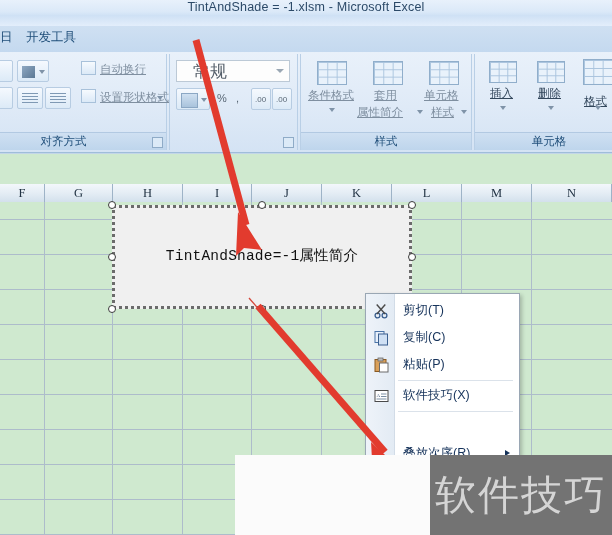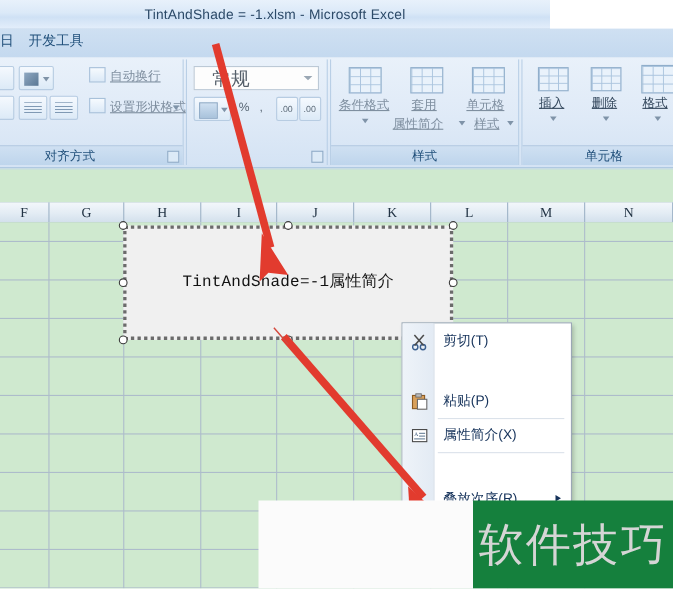--- a/index.html
+++ b/index.html
@@ -10,24 +10,24 @@
     background: #ffffff;
   }
   #app {
     position: relative;
     width: 612px; height: 535px;
     overflow: hidden;
   }
 
   
   .titlebar {
-    position: absolute; left: 0; top: 0; width: 500px; height: 26px;
+    position: absolute; left: 0; top: 0; width: 612px; height: 26px;
     background: linear-gradient(to bottom, #e8f1fb 0%, #dbe9f8 45%, #cfe1f5 60%, #e3eefb 100%);
     border-bottom: 1px solid #b6cde4;
-    display: flex; align-items: center; justify-content: center;
+    display: flex; justify-content: center;
   }
   .titlebar .title {
     font-size: 12.5px; color: #2c4a68; letter-spacing: .2px;
     font-family: "Liberation Sans", sans-serif;
   }
 
   
   .tabstrip {
     position: absolute; left: 0; top: 26px; width: 612px; height: 26px;
     background: linear-gradient(to bottom, #cfe0f2 0%, #c4d9ef 100%);
@@ -200,21 +200,21 @@
     position: absolute; left: 6px; top: 50%; margin-top: -8px;
     width: 17px; height: 16px;
   }
 
   
   .arrows { position: absolute; left: 0; top: 0; width: 612px; height: 535px; pointer-events: none; z-index: 30; }
 
   
   .watermark {
     position: absolute; left: 430px; top: 455px; width: 182px; height: 80px;
-    background: #15803d;
+    background: #737373;
     z-index: 40;
     display: flex; align-items: center; justify-content: center;
   }
   .watermark span {
     font-size: 41px; color: #d5d5d5; letter-spacing: 2px;
     font-family: "Liberation Sans", sans-serif;
   }
   .wm-strip {
     position: absolute; left: 235px; top: 455px; width: 195px; height: 80px;
     background: #fbfbfb; z-index: 39;
@@ -304,21 +304,21 @@
     <div class="rgroup" style="left:474px; width:150px;">
       <div class="mini-grid" style="left:14px; top:7px; width:28px; height:22px;"></div>
       <div class="lbl lbl-dk" style="left:15px; top:32px;">插入</div>
       <div class="arrow-dn" style="left:25px; top:52px;"></div>
 
       <div class="mini-grid" style="left:62px; top:7px; width:28px; height:22px;"></div>
       <div class="lbl lbl-dk" style="left:63px; top:32px;">删除</div>
       <div class="arrow-dn" style="left:73px; top:52px;"></div>
 
       <div class="mini-grid" style="left:108px; top:5px; width:30px; height:26px;"></div>
-      <div class="lbl lbl-dk" style="left:109px; top:32px;text-align:center;">格式</div>
+      <div class="lbl lbl-dk" style="left:109px; top:40px;text-align:center;">格式</div>
       <div class="arrow-dn" style="left:120px; top:52px;"></div>
 
       <div class="rgroup-label">单元格</div>
     </div>
   </div>
 
   <div class="greenstrip"></div>
 
   <div class="colheads">
     <div class="colhead" style="left:0px;   width:45px;">F</div>
@@ -372,41 +372,48 @@
     <div class="ctx-item" style="top:3px;">
       <svg class="ctx-ico" viewBox="0 0 16 16">
         <circle cx="4" cy="12.5" r="2.4" fill="none" stroke="#3a5f8f" stroke-width="1.3"></circle>
         <circle cx="11" cy="12.5" r="2.4" fill="none" stroke="#3a5f8f" stroke-width="1.3"></circle>
         <line x1="3.2" y1="1.5" x2="11.6" y2="11" stroke="#4a4a4a" stroke-width="1.4"></line>
         <line x1="11.8" y1="1.5" x2="3.4" y2="11" stroke="#4a4a4a" stroke-width="1.4"></line>
       </svg>
       <span class="txt">剪切(T)</span>
     </div>
 
+    <div class="ctx-item" style="top:30px;">
+      <svg class="ctx-ico" viewBox="0 0 16 16">
+        <rect x="1.5" y="1.5" width="9" height="11" fill="#e8f0fa" stroke="#4a74a8" stroke-width="1"></rect>
+        <rect x="5" y="4" width="9" height="11" fill="#cfe0f4" stroke="#3a5f8f" stroke-width="1"></rect>
+      </svg>
+      <span class="txt">复制(C)</span>
+    </div>
 
     <div class="ctx-item" style="top:57px;">
       <svg class="ctx-ico" viewBox="0 0 16 16">
         <rect x="1.5" y="2.5" width="11" height="12" fill="#d9a05a" stroke="#8a5a22" stroke-width="1"></rect>
         <rect x="4.5" y="1" width="5" height="3" fill="#bcbcbc" stroke="#6a6a6a" stroke-width=".8"></rect>
         <rect x="6" y="6" width="8.5" height="9" fill="#ffffff" stroke="#6a6a6a" stroke-width="1"></rect>
       </svg>
       <span class="txt">粘贴(P)</span>
     </div>
 
     <div class="ctx-sep" style="top:86px;"></div>
 
     <div class="ctx-item" style="top:88px;">
       <svg class="ctx-ico" viewBox="0 0 16 16">
         <rect x="1.5" y="2.5" width="13" height="11" fill="#ffffff" stroke="#4a4a4a" stroke-width="1"></rect>
         <text x="3" y="8.5" font-size="5" fill="#2b4a6f" font-family="serif">A</text>
         <line x1="7.5" y1="6" x2="13" y2="6" stroke="#7a8fa4" stroke-width="1"></line>
         <line x1="7.5" y1="8.5" x2="13" y2="8.5" stroke="#7a8fa4" stroke-width="1"></line>
         <line x1="3" y1="11" x2="13" y2="11" stroke="#7a8fa4" stroke-width="1"></line>
       </svg>
-      <span class="txt">属性简介(X)</span>
+      <span class="txt">软件技巧(X)</span>
     </div>
 
     <div class="ctx-sep" style="top:117px;"></div>
 
 
     <div class="ctx-item" style="top:146px;">
       <span class="txt">叠放次序(R)</span>
       <span class="sub"></span>
     </div>
 

